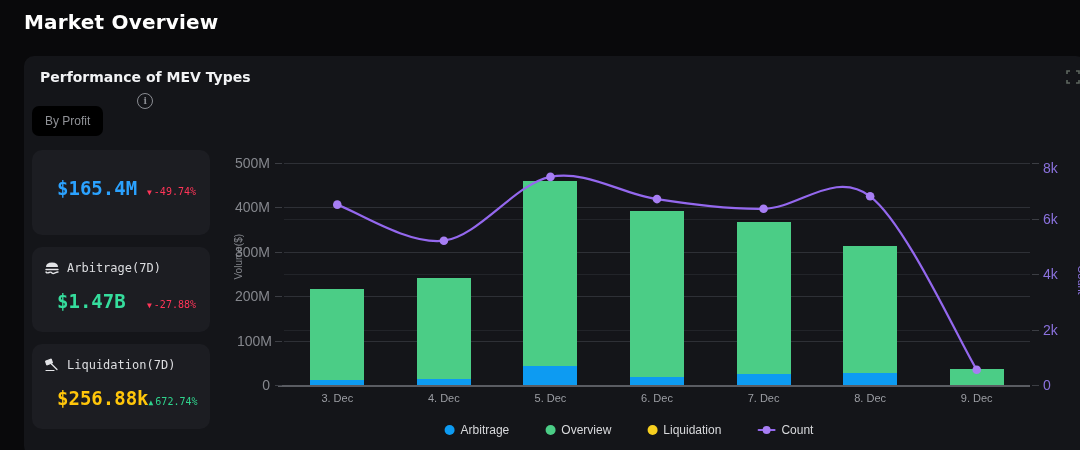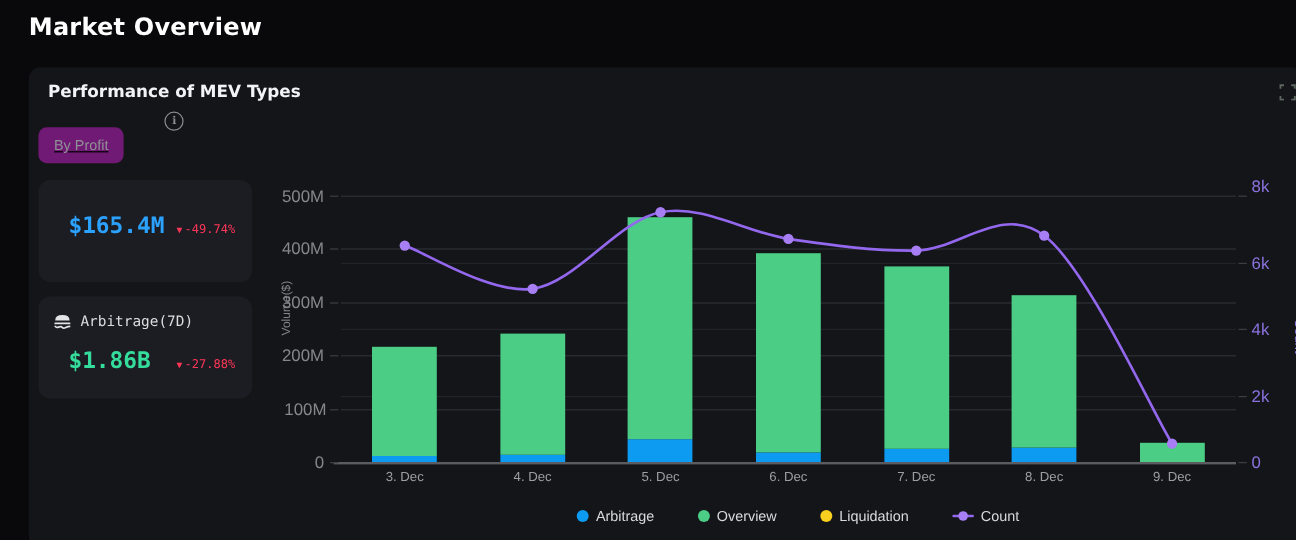--- a/index.html
+++ b/index.html
@@ -6,21 +6,21 @@
     font-family:"Liberation Sans",sans-serif;-webkit-font-smoothing:antialiased;}
   .page-title{position:absolute;left:24px;top:10px;font-family:"DejaVu Sans",sans-serif;
     font-weight:bold;font-size:20px;color:#ffffff;letter-spacing:.2px;}
   .panel{position:absolute;left:24px;top:56px;width:1062px;height:400px;background:#141519;border-radius:10px;}
   .panel-header{position:absolute;left:16px;top:13px;display:flex;align-items:center;gap:8px;flex-direction:column;}
   .panel-title{font-family:"DejaVu Sans",sans-serif;font-weight:bold;font-size:14px;color:#f2f3f5;}
   .info-icon{width:14px;height:14px;border:1.3px solid #8a8c92;border-radius:50%;color:#8a8c92;
     font-size:9px;font-weight:bold;display:flex;align-items:center;justify-content:center;
     font-family:"DejaVu Serif",serif;cursor:pointer;}
   .expand-icon{position:absolute;left:1042px;top:14px;width:14px;height:14px;cursor:pointer;}
-  .tabs{position:absolute;left:8px;top:50px;display:flex;gap:2px;background:#701a75;border-radius:7px;padding:3px;text-decoration:underline;}
+  .tabs{position:absolute;left:8px;top:50px;display:flex;gap:2px;background:#000000;border-radius:7px;padding:3px;}
   .tab{border:0;background:transparent;color:#8f9196;font-size:12px;padding:5px 10px;border-radius:5px;
     cursor:pointer;font-family:"Liberation Sans",sans-serif;}
   .tab.active{background:#2c2e34;color:#ffffff;font-weight:bold;}
   .card{position:absolute;left:8px;width:178px;height:85px;background:#1c1d22;border-radius:10px;box-sizing:border-box;padding:13px 12px;}
   .card-head{display:flex;align-items:center;gap:7px;}
   .card-icon{width:16px;height:16px;color:#e3e4e7;flex:0 0 auto;}
   .card-label{font-family:"DejaVu Sans Mono",monospace;font-size:12px;color:#dcdde0;}
   .card-row{display:flex;align-items:baseline;margin-top:14px;padding-left:13px;}
   .card-value{font-family:"DejaVu Sans Mono",monospace;font-size:19px;font-weight:bold;}
   .card-change{margin-left:auto;font-family:"DejaVu Sans Mono",monospace;font-size:10px;padding-right:2px;}
@@ -33,21 +33,21 @@
   .grid-major{background:#2e3036;}
   .grid-sub{background:#222429;}
   .axis-line{position:absolute;height:2px;background:#5a5c62;}
   .tick-label{position:absolute;font-size:14px;color:#85878d;transform:translateY(-50%);}
   .tick-left{text-align:right;width:44px;}
   .tick-right{color:#8b72de;}
   .tick-mark{position:absolute;width:7px;height:1px;background:#3c3e44;}
   .axis-name{position:absolute;font-size:10px;color:#83858b;white-space:nowrap;}
   .bar-seg{position:absolute;}
   .x-label{position:absolute;font-size:11px;color:#9c9ea4;transform:translateX(-50%);white-space:nowrap;}
-  .legend{position:absolute;display:flex;gap:36px;align-items:center;transform:translateX(-50%);margin-left:36px;}
+  .legend{position:absolute;display:flex;gap:36px;align-items:center;transform:translateX(-50%);}
   .legend-item{display:flex;align-items:center;gap:6px;font-size:12px;color:#d8d9dc;cursor:pointer;}
   .legend-dot{width:10px;height:10px;border-radius:50%;}
   .legend-line{position:relative;width:18px;height:10px;}
   .legend-line .ll{position:absolute;left:0;top:4px;width:18px;height:2px;border-radius:1px;}
   .legend-line .ld{position:absolute;left:5px;top:1px;width:8px;height:8px;border-radius:50%;}
   svg{display:block;}
 </style>
 </head>
 <body>
 
@@ -83,25 +83,41 @@
       <span class="card-icon">
         <svg width="16" height="16" viewBox="0 0 16 16" fill="none" stroke="#e3e4e7" stroke-width="1.4" stroke-linecap="round">
           <path d="M2 7 Q2 2.5 8 2.5 Q14 2.5 14 7 Z" fill="#e3e4e7" stroke="none"></path>
           <path d="M2 9.5 H14"></path>
             <path d="M2 12 Q3 13.5 5 12.5 Q7 11.5 8 13 Q9 14 11 12.8 Q13 12 14 12" fill="none"></path>
         </svg>
       </span>
       <span class="card-label">Arbitrage(7D)</span>
     </div>
     <div class="card-row">
-      <span class="card-value" style="color: rgb(53, 221, 157);">$1.86B</span>
+      <span class="card-value" style="color: rgb(53, 221, 157);">$1.47B</span>
       <span class="card-change chg-down"><span class="arrow">▼</span>-27.88%</span>
     </div>
   </div>
 
+  <div class="card" style="top:288px">
+    <div class="card-head">
+      <span class="card-icon">
+        <svg width="16" height="16" viewBox="0 0 16 16" fill="#e3e4e7" stroke="#e3e4e7" stroke-width="1.2" stroke-linecap="round">
+          <rect x="2" y="3" width="6" height="4" rx="0.5" transform="rotate(-20 5 5)"></rect>
+          <path d="M7.5 7 L13 12.5" fill="none"></path>
+            <path d="M2 13.5 H10" fill="none"></path>
+        </svg>
+      </span>
+      <span class="card-label">Liquidation(7D)</span>
+    </div>
+    <div class="card-row">
+      <span class="card-value" style="color: rgb(255, 198, 10);">$256.88k</span>
+      <span class="card-change chg-up"><span class="arrow">▲</span>672.74%</span>
+    </div>
+  </div>
 
   <div id="chart">
       <div class="gridline grid-sub" style="left: 60px; top: 189.5px; width: 746px;"></div>
       <div class="gridline grid-sub" style="left: 60px; top: 134px; width: 746px;"></div>
       <div class="gridline grid-sub" style="left: 60px; top: 78.5px; width: 746px;"></div>
       <div class="gridline grid-major" style="left: 60px; top: 200.6px; width: 746px;"></div>
       <div class="gridline grid-major" style="left: 60px; top: 156.2px; width: 746px;"></div>
       <div class="gridline grid-major" style="left: 60px; top: 111.8px; width: 746px;"></div>
       <div class="gridline grid-major" style="left: 60px; top: 67.4px; width: 746px;"></div>
       <div class="gridline grid-major" style="left: 60px; top: 23px; width: 746px;"></div>
@@ -119,21 +135,21 @@
       <div class="tick-label tick-left" style="left: 2px; top: 23px;">500M</div>
       <div class="tick-mark" style="left: 51px; top: 23px;"></div>
       <div class="tick-label tick-right" style="left: 819px; top: 245px;">0</div>
       <div class="tick-mark" style="left: 808px; top: 245px;"></div>
       <div class="tick-label tick-right" style="left: 819px; top: 189.5px;">2k</div>
       <div class="tick-mark" style="left: 808px; top: 189.5px;"></div>
       <div class="tick-label tick-right" style="left: 819px; top: 134px; text-align: right;">4k</div>
       <div class="tick-mark" style="left: 808px; top: 134px;"></div>
       <div class="tick-label tick-right" style="left: 819px; top: 78.5px;">6k</div>
       <div class="tick-mark" style="left: 808px; top: 78.5px;"></div>
-      <div class="tick-label tick-right" style="left: 819px; top: 15px;">8k</div>
+      <div class="tick-label tick-right" style="left: 819px; top: 28px;">8k</div>
       <div class="tick-mark" style="left: 808px; top: 23px;"></div>
       <div class="axis-name" style="left: -8px; top: 134px; transform: rotate(-90deg) translateX(50%); transform-origin: center center;">Volume($)</div>
       <div class="axis-name" style="left: 858px; top: 134px; transform: rotate(90deg) translateX(-50%); transform-origin: left center; color: rgb(139, 114, 222); font-size: 11px;">Count</div>
       <div class="bar-seg" style="left: 86.2857px; top: 239.672px; width: 54px; height: 5.328px; background: rgb(13, 155, 242);"></div>
       <div class="bar-seg" style="left: 86.2857px; top: 148.652px; width: 54px; height: 91.02px; background: rgb(75, 205, 134);"></div>
       <div class="x-label" style="left: 113.286px; top: 252px;">3. Dec</div>
       <div class="bar-seg" style="left: 192.857px; top: 239.228px; width: 54px; height: 5.772px; background: rgb(13, 155, 242);"></div>
       <div class="bar-seg" style="left: 192.857px; top: 137.552px; width: 54px; height: 101.676px; background: rgb(75, 205, 134);"></div>
       <div class="x-label" style="left: 219.857px; top: 252px;">4. Dec</div>
       <div class="bar-seg" style="left: 299.429px; top: 225.908px; width: 54px; height: 19.092px; background: rgb(13, 155, 242);"></div>

